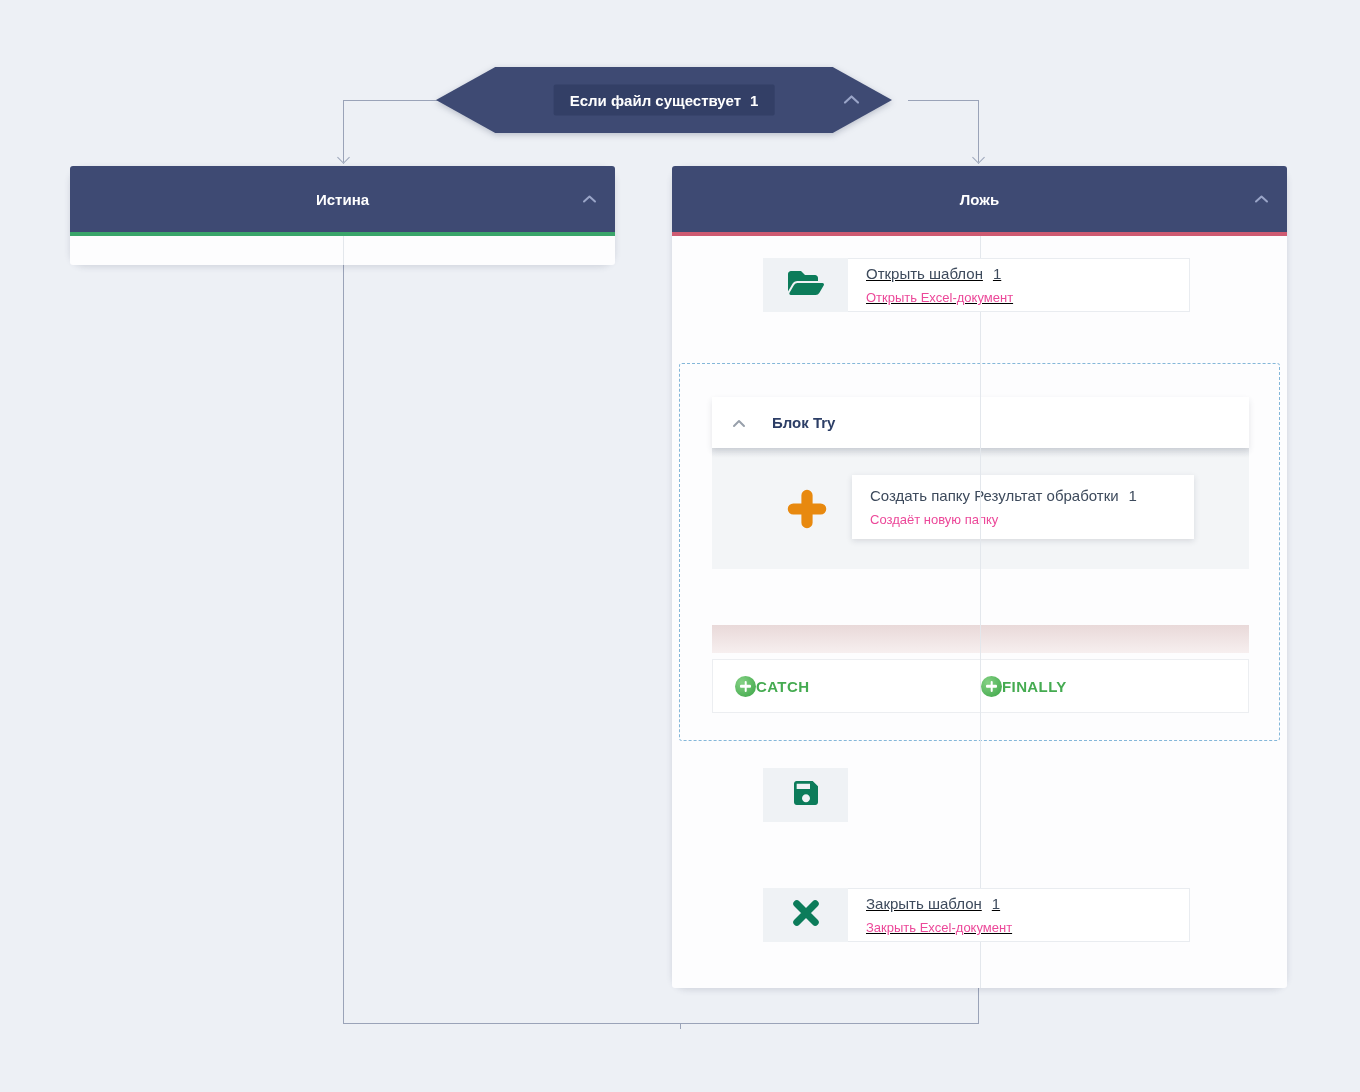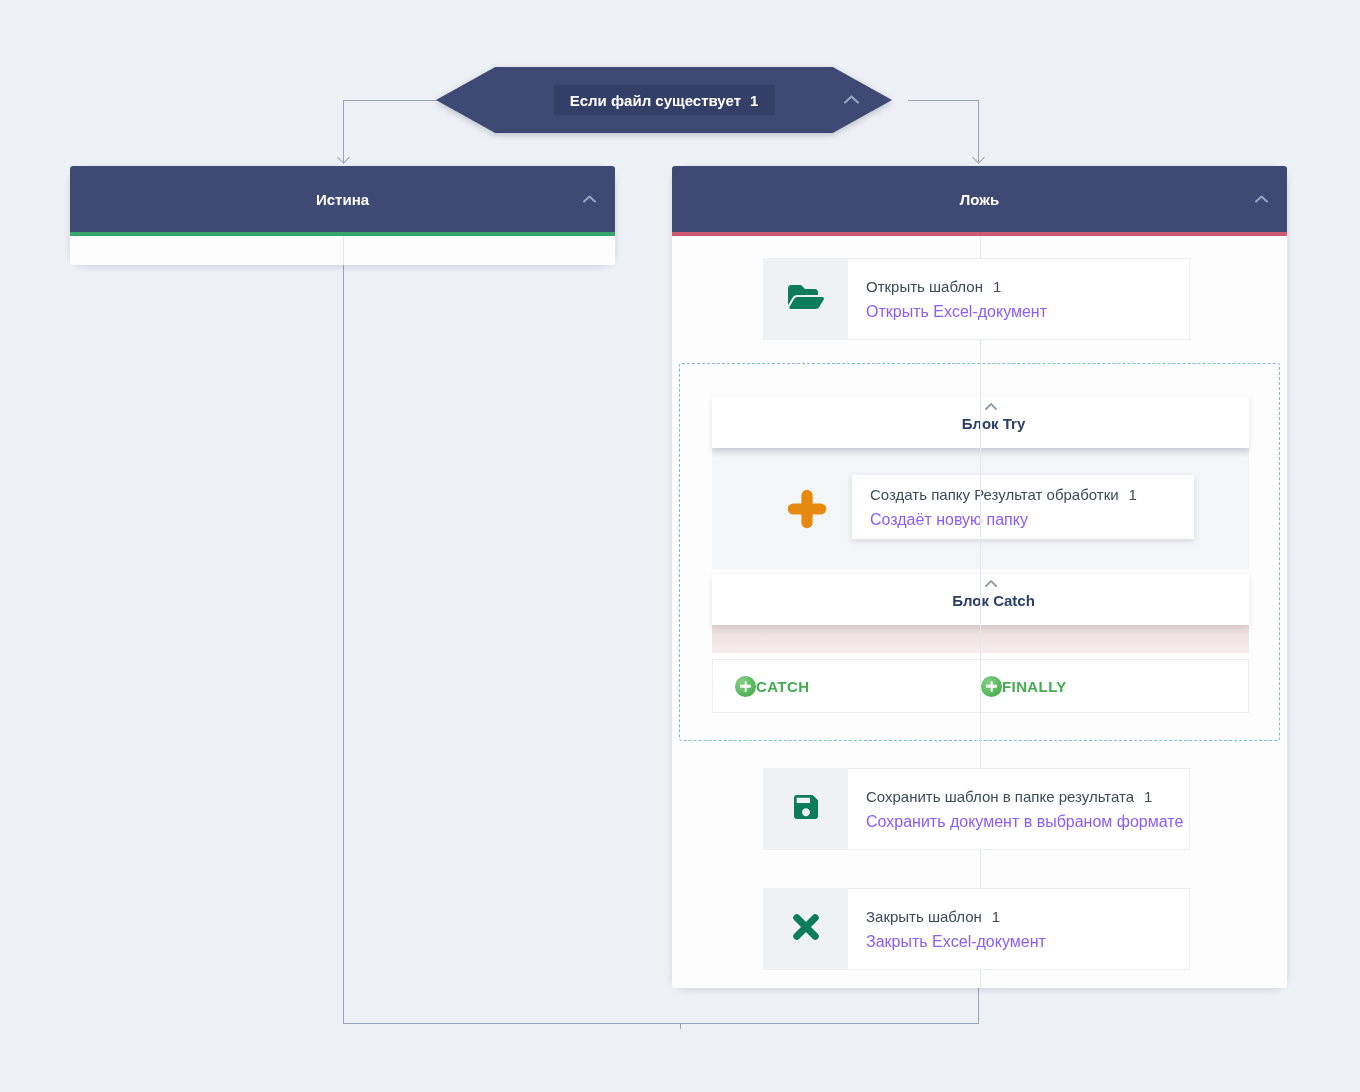--- a/index.html
+++ b/index.html
@@ -30,33 +30,33 @@
     display:flex; align-items:center; justify-content:center; cursor:pointer; }
   .panel-title { color:#fff; font-size:15px; font-weight:bold; }
   .accent-bar { height:4px; }
   .accent-true { background:#3aa56a; }
   .accent-false { background:#ce5a71; }
   .panel-body { position:relative; background:#fdfdfe; border-radius:0 0 3px 3px; }
 
   .center-line { position:absolute; width:1px; background:#e3e7ec; left:50%; z-index:3; }
 
   
-  .step-row { position:absolute; display:flex; height:82px; z-index:4; cursor:pointer; }
+  .step-row { position:absolute; display:flex; height:54px; z-index:4; cursor:pointer;text-decoration:underline; }
   .icon-cell { width:85px; background:#eff2f5; display:flex; align-items:center; justify-content:center; }
   .step-card { width:342px; background:#fff; border:1px solid #e9ecf0; border-left:none;
     display:flex; flex-direction:column; justify-content:center; padding-left:18px; }
   .step-title { font-size:15px; color:#3d4a5c; font-weight:500; white-space:nowrap; }
   .step-title .num { margin-left:10px; }
-  .step-sub { font-size:16px; color:#8b5cf6; margin-top:8px; white-space:nowrap; }
+  .step-sub { font-size:13px; color:#ec4899; margin-top:8px; white-space:nowrap; }
 
   
   .dashed-box { position:absolute; left:7px; top:127px; width:601px; height:378px;
     border:1px dashed #84b7d9; border-radius:3px; z-index:2; }
   .block-header { position:absolute; left:32px; width:537px; height:51px; background:#fff;
-    box-shadow:0 3px 6px rgba(40,50,70,.12); display:flex; align-items:center; z-index:4; cursor:pointer;flex-direction:column; }
+    box-shadow:0 3px 6px rgba(40,50,70,.12); display:flex; align-items:center; z-index:4; cursor:pointer; }
   .block-header .chev { margin-left:20px; }
   .block-title { font-size:15px; font-weight:bold; color:#2c3e66; margin-left:26px; }
   .gray-section { position:absolute; left:32px; top:84px; width:537px; height:121px; background:#f3f5f7; z-index:2; }
   .gray-section::before { content:""; position:absolute; left:0; right:0; top:0; height:10px;
     background:linear-gradient(to bottom, rgba(60,70,90,.10), rgba(60,70,90,0)); }
   .pink-strip { position:absolute; left:32px; top:261px; width:537px; height:28px;
     background:linear-gradient(to bottom,#e9d9d9,#f7efef); z-index:2; }
   .float-card { position:absolute; left:140px; top:27px; width:342px; height:64px; background:#fff;
     box-shadow:0 2px 6px rgba(40,50,70,.14); display:flex; flex-direction:column; justify-content:center;
     padding-left:18px; z-index:4; cursor:pointer; }
@@ -166,28 +166,20 @@
               </svg>
           </div>
           <div class="float-card">
             <div class="step-title">
               <span>Создать папку Результат обработки</span><span class="num">1</span>
             </div>
             <div class="step-sub">Создаёт новую папку</div>
           </div>
         </div>
 
-        <div class="block-header" style="top:210px;">
-          <span class="chev">
-            <svg width="14" height="9" viewBox="0 0 14 9">
-                <polyline points="2,7 7,2 12,7" fill="none" stroke="#98a0ab" stroke-width="2" stroke-linecap="round" stroke-linejoin="round"></polyline>
-              </svg>
-          </span>
-          <span class="block-title">Блок Catch</span>
-        </div>
 
         <div class="pink-strip"></div>
 
         <div class="cf-card">
           <div class="cf-half cf-left">
             <div class="cf-btn">
               <span class="circle-plus"></span>
               <span class="cf-label">CATCH</span>
             </div>
           </div>
@@ -201,26 +193,20 @@
       </div>
 
       <div class="step-row" style="left:91px; top:532px;">
         <div class="icon-cell">
           <span>
             <svg width="32" height="32" viewBox="0 0 24 24">
                 <path fill="#0c7c5a" d="M17 3H5c-1.11 0-2 .9-2 2v14c0 1.1.89 2 2 2h14c1.1 0 2-.9 2-2V7l-4-4zm-5 16c-1.66 0-3-1.34-3-3s1.34-3 3-3 3 1.34 3 3-1.34 3-3 3zm3-10H5V5h10v4z"></path>
               </svg>
           </span>
         </div>
-        <div class="step-card">
-          <div class="step-title">
-            <span>Сохранить шаблон в папке результата</span><span class="num">1</span>
-          </div>
-          <div class="step-sub">Сохранить документ в выбраном формате</div>
-        </div>
       </div>
 
       <div class="step-row" style="left:91px; top:652px;">
         <div class="icon-cell">
           <span>
             <svg width="34" height="34" viewBox="0 0 24 24">
                 <path d="M5.5 5.5 L18.5 18.5 M18.5 5.5 L5.5 18.5" stroke="#0c7c5a" stroke-width="5" stroke-linecap="round" fill="none"></path>
               </svg>
           </span>
         </div>

